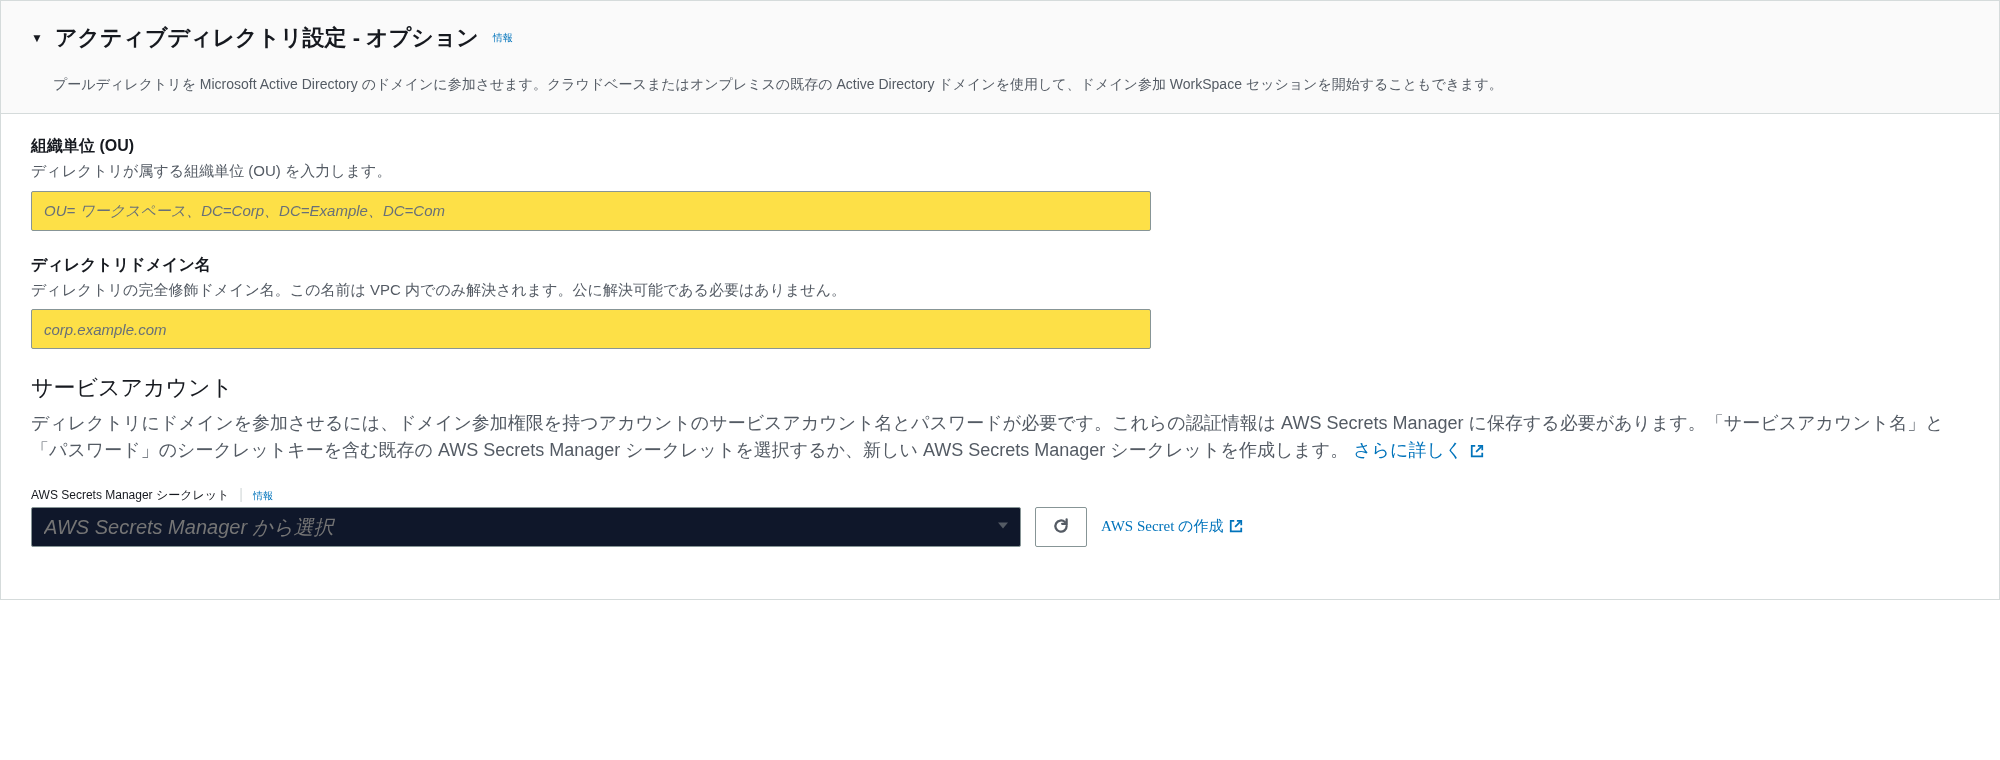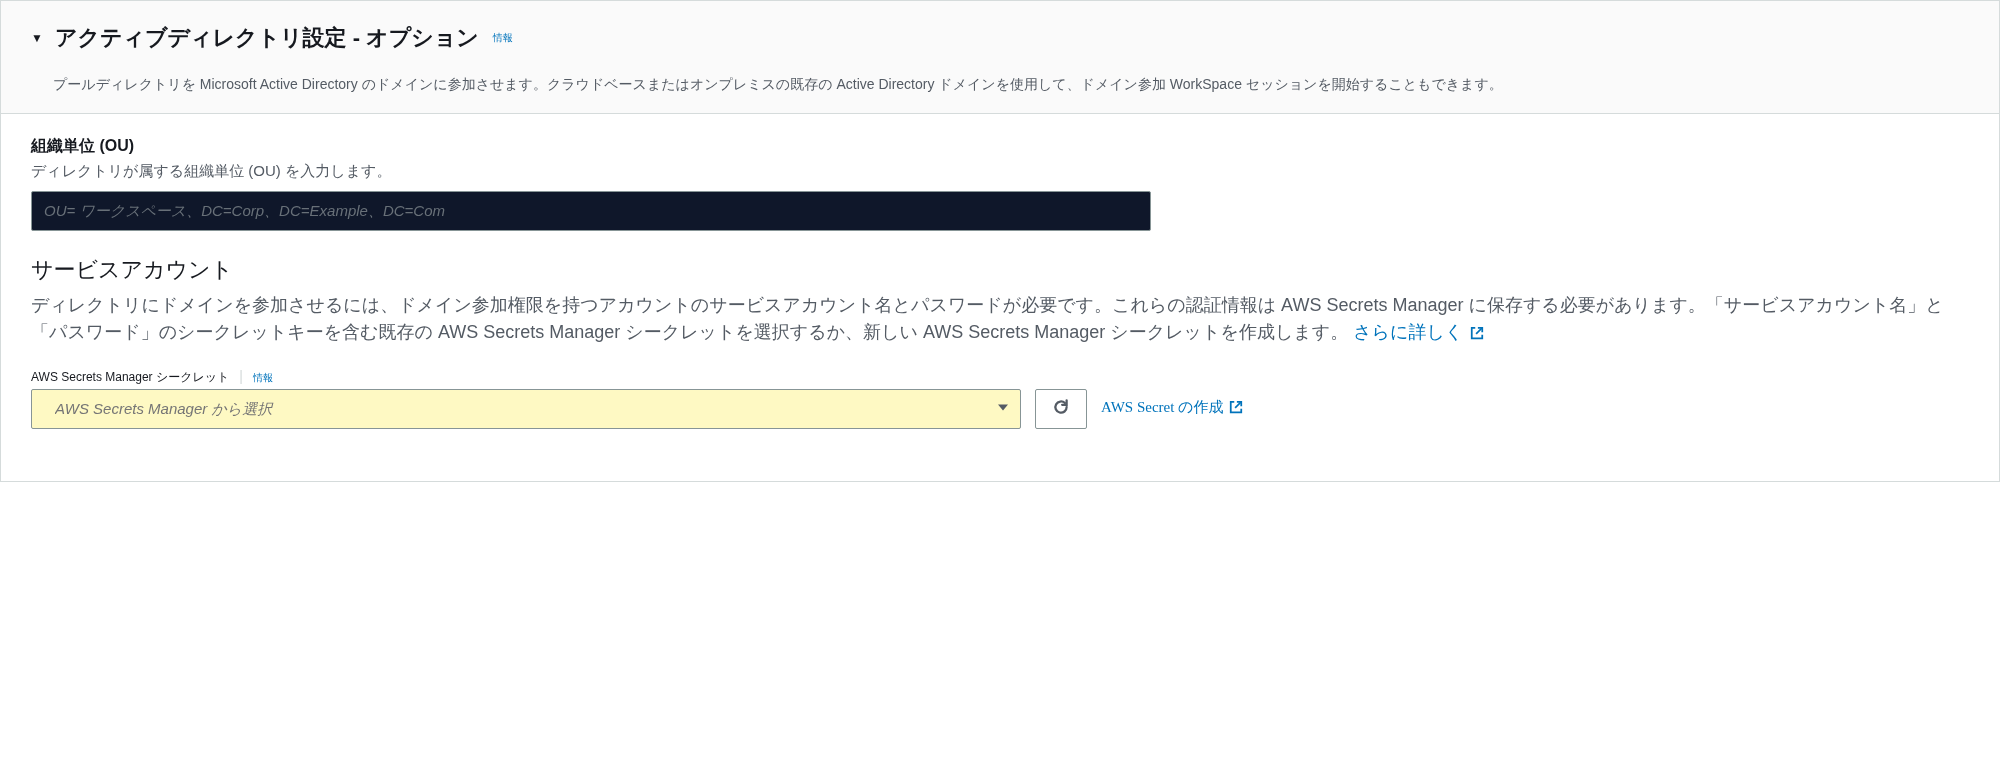--- a/index.html
+++ b/index.html
@@ -71,21 +71,21 @@
   .text-input {
     width: 1120px;
     max-width: 100%;
     height: 40px;
     padding: 6px 12px;
     border: 1px solid #879596;
     border-radius: 2px;
     font-size: 15px;
     font-style: italic;
     color: #687078;
-    background: #0f172a;
+    background: #fde047;
   }
   .text-input::placeholder {
     color: #687078;
     font-style: italic;
   }
   .section-title {
     font-size: 22px;
     font-weight: 400;
     color: #16191f;
     margin-bottom: 6px;
@@ -127,27 +127,27 @@
     gap: 14px;
   }
   .select-wrap {
     position: relative;
     width: 990px;
     max-width: 100%;
   }
   .select-input {
     width: 100%;
     height: 40px;
-    padding: 6px 34px 6px 23px;
+    padding: 6px 34px 6px 12px;
     border: 1px solid #879596;
     border-radius: 2px;
-    font-size: 15px;
+    font-size: 20px;
     font-style: italic;
     color: #687078;
-    background: #fef9c3;
+    background: #0f172a;
     appearance: none;
     cursor: pointer;
   }
   .select-caret {
     position: absolute;
     right: 12px;
     top: 50%;
     transform: translateY(-50%);
     pointer-events: none;
     color: #545b64;
@@ -188,20 +188,25 @@
   </div>
 
   <div class="panel-body">
 
     <div class="field">
       <div class="field-label">組織単位 (OU)</div>
       <div class="field-hint">ディレクトリが属する組織単位 (OU) を入力します。</div>
       <input type="text" class="text-input" placeholder="OU= ワークスペース、DC=Corp、DC=Example、DC=Com" style="">
     </div>
 
+    <div class="field">
+      <div class="field-label">ディレクトリドメイン名</div>
+      <div class="field-hint">ディレクトリの完全修飾ドメイン名。この名前は VPC 内でのみ解決されます。公に解決可能である必要はありません。</div>
+      <input type="text" class="text-input" placeholder="corp.example.com" style="">
+    </div>
 
     <div class="field">
       <div class="section-title">サービスアカウント</div>
       <div class="section-desc">
         <span>ディレクトリにドメインを参加させるには、ドメイン参加権限を持つアカウントのサービスアカウント名とパスワードが必要です。これらの認証情報は AWS Secrets Manager に保存する必要があります。「サービスアカウント名」と「パスワード」のシークレットキーを含む既存の AWS Secrets Manager シークレットを選択するか、新しい AWS Secrets Manager シークレットを作成します。</span>
         <a class="learn-more">
           <span>さらに詳しく</span>
           <span class="ext-icon">
             <svg width="14" height="14" viewBox="0 0 16 16" fill="none" stroke="#0073bb" stroke-width="2">
               <path d="M6 2H2v12h12v-4"></path>

